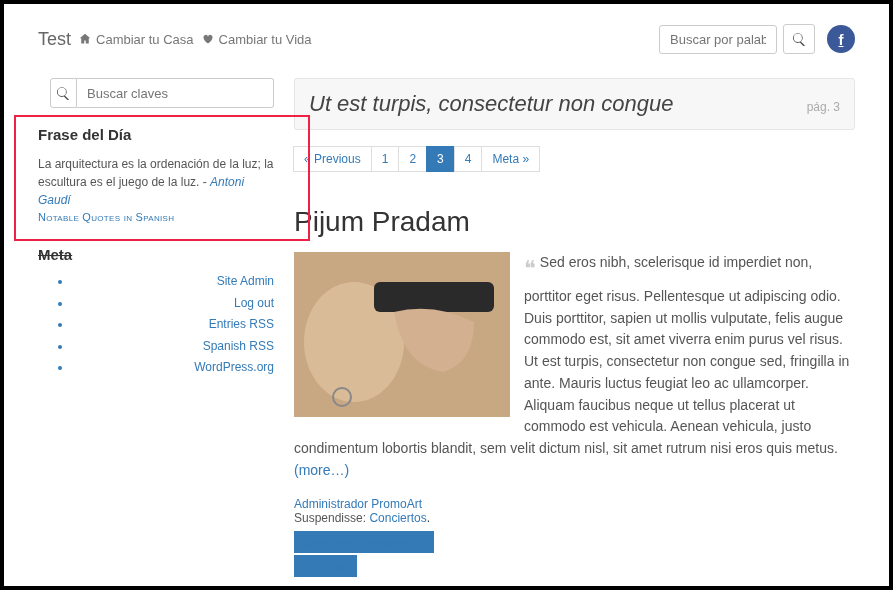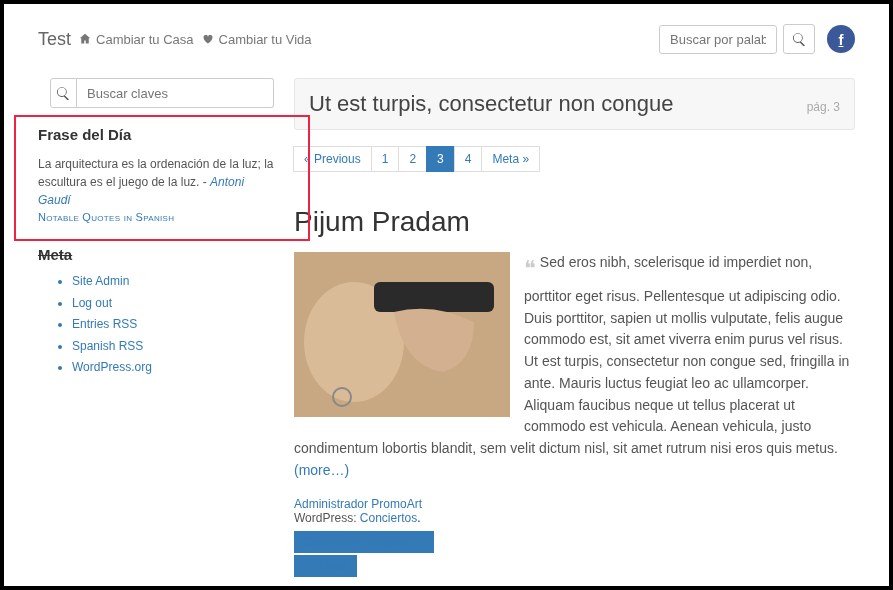--- a/index.html
+++ b/index.html
@@ -18,27 +18,27 @@
 .columns { display: flex; gap: 20px; align-items: flex-start; }
 .sidebar { width: 236px; flex-shrink: 0; }
 .sidebar-search { display: flex; margin-bottom: 18px; padding-left: 12px; }
 .sidebar-search .icon-btn { border-radius: 3px 0 0 3px; }
 .sidebar-search input { border: 1px solid #ccc; border-left: none; padding: 6px 10px; flex: 1; font-size: 13px; color: #999; border-radius: 0 3px 3px 0; }
 .widget-title { font-size: 15px; font-weight: bold; color: #333; margin-bottom: 12px; }
 .quote-text { font-size: 12px; color: #555; line-height: 1.5; }
 .quote-text a { color: #337ab7; font-style: italic; text-decoration: none; }
 .quote-source { color: #337ab7; font-variant: small-caps; font-size: 11px; text-decoration: none; display: inline-block; margin-top: 2px; letter-spacing: 0.3px; }
 .meta-title { font-size: 15px; font-weight: bold; text-decoration: line-through; color: #333; margin: 22px 0 8px; }
-.meta-list { list-style: disc; padding-left: 34px; }
+.meta-list { list-style: disc; padding-left: 34px; text-align: right; }
 .meta-list li { color: #337ab7; font-size: 12px; line-height: 1.8; }
 .meta-list a { color: #337ab7; text-decoration: none; }
 .red-box { position: absolute; border: 2px solid #e24; }
 .main { flex: 1; }
 .page-header { background: #f7f7f7; border: 1px solid #e5e5e5; border-radius: 3px; padding: 12px 14px; display: flex; align-items: baseline; margin-bottom: 16px; }
-.page-header h1 { font-size: 22px; font-weight: 400; color: #444; flex: 1; }
+.page-header h1 { font-size: 22px; font-weight: 400; color: #444; flex: 1; font-style: italic; }
 .page-num { font-size: 12px; color: #aaa; }
 .pagination { display: flex; margin-bottom: 34px; }
 .pagination a { border: 1px solid #ddd; padding: 5px 10px; font-size: 12px; color: #337ab7; text-decoration: none; margin-left: -1px; background: #fff; }
 .pagination a.active { background: #337ab7; color: #fff; border-color: #337ab7; }
 .post-title { font-size: 28px; font-weight: 400; color: #333; margin-bottom: 14px; }
 .post-img { width: 216px; height: 165px; flex-shrink: 0; background: linear-gradient(135deg, #c9a886 0%, #b08d6f 40%, #8a6c54 100%); position: relative; overflow: hidden; }
 .post-img svg { width: 100%; height: 100%; }
 .post-text { font-size: 14px; color: #555; line-height: 1.55; }
 .quote-icon { color: #ccc; font-size: 22px; vertical-align: top; margin-right: 4px; }
 .more-link { color: #337ab7; text-decoration: none; }
@@ -141,21 +141,21 @@
                 <path d="M100 60 Q140 50 180 70 Q180 110 150 120 Q110 115 100 60" fill="#d2b090"></path>
                 <circle cx="48" cy="145" r="9" fill="none" stroke="#888" stroke-width="2"></circle>
               </svg>
             </div>
             <p class="post-text">
               <span class="quote-icon">❝</span><span>Sed eros nibh, scelerisque id imperdiet non, porttitor eget risus. Pellentesque ut adipiscing odio. Duis porttitor, sapien ut mollis vulputate, felis augue commodo est, sit amet viverra enim purus vel risus. Ut est turpis, consectetur non congue sed, fringilla in ante. Mauris luctus feugiat leo ac ullamcorper. Aliquam faucibus neque ut tellus placerat ut commodo est vehicula. Aenean vehicula, justo condimentum lobortis blandit, sem velit dictum nisl, sit amet rutrum nisi eros quis metus. </span><a href="#" class="more-link">(more…)</a>
             </p>
           </div>
           <div class="post-meta" style="clear:both;padding-top:6px;">
             <a href="#">Administrador PromoArt</a><br>
-            <span class="cat-label">WordPress: </span><a href="#">Conciertos</a><span>.</span><br>
+            <span class="cat-label">Suspendisse: </span><a href="#">Conciertos</a><span>.</span><br>
             <a href="#" class="badge-blue">
               <span>Comentar y compartir</span>
               <svg viewBox="0 0 16 16" fill="currentColor">
                   <path d="M2 2h12v8H6l-4 3V2z"></path>
                 </svg>
             </a><br>
             <a href="#" class="badge-blue" style="margin-top:2px;">
               <svg viewBox="0 0 16 16" fill="currentColor">
                   <path d="M12 1l3 3-9 9H3v-3z"></path>
                 </svg>

